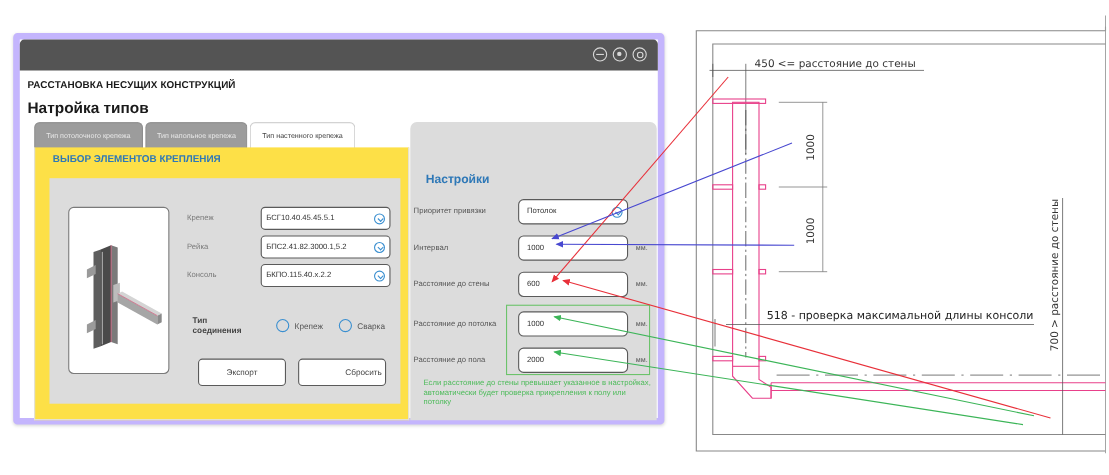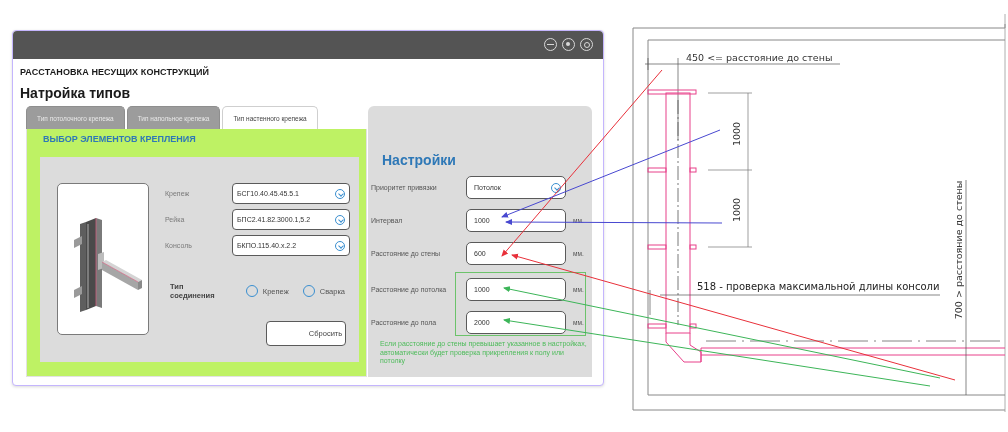--- a/index.html
+++ b/index.html
@@ -1,41 +1,41 @@
 <!DOCTYPE html>
 <html><head>
 <meta charset="utf-8">
 <style>
   * { box-sizing: border-box; margin: 0; padding: 0; }
   html, body { width: 1008px; height: 432px; background: #ffffff; overflow: hidden; }
   body { position: relative; font-family: "Liberation Sans", sans-serif; color: #222; }
 
   
   .window { position: absolute; left: 12px; top: 30px; width: 592px; height: 356px;
-    background: #ffffff; border: 1px solid #c4b5fd; border-radius: 4px; box-shadow: 0 1px 3px rgba(0,0,0,0.15); }
+    background: #ffffff; border: 6px solid #c4b5fd; border-radius: 4px; box-shadow: 0 1px 3px rgba(0,0,0,0.15); }
   .titlebar { position: absolute; left: 0; top: 0; right: 0; height: 28px; background: #545454;
     border-radius: 4px 4px 0 0; }
   .win-ctrls { position: absolute; right: 10px; top: 7px; display: flex; gap: 5px; }
   .win-ctrl { width: 13px; height: 13px; border: 1.3px solid #d8d8d8; border-radius: 50%;
     position: relative; cursor: pointer; }
   .win-ctrl.min::after { content: ""; position: absolute; left: 2px; right: 2px; top: 5px; height: 1.3px; background: #d8d8d8; }
   .win-ctrl.max::after { content: ""; position: absolute; left: 3px; top: 3px; width: 4px; height: 4px; background: #d8d8d8; border-radius: 50%; }
   .win-ctrl.close::after { content: ""; position: absolute; left: 3px; top: 3px; width: 4px; height: 4px; border: 1px solid #d8d8d8; border-radius: 50%; }
 
   .app-title { position: absolute; left: 7px; top: 36px; font-size: 9px; font-weight: bold; color: #1a1a1a; letter-spacing: 0.1px; }
   .section-title { position: absolute; left: 7px; top: 54px; font-size: 14px; font-weight: bold; color: #1a1a1a; }
 
   
   .tabs { position: absolute; left: 13px; top: 75px; display: flex; height: 24px; }
   .tab { height: 24px; padding: 0 10px; font-size: 6.5px; line-height: 24px; color: #e8e8e8;
     background: #9c9c9c; border-radius: 5px 5px 0 0; margin-right: 2px; border: 1px solid #8e8e8e; border-bottom: none; cursor: pointer; white-space: nowrap; }
   .tab.active { background: #ffffff; color: #444; border: 1px solid #cfcfcf; border-bottom: none; height: 25px; }
 
   
-  .left-panel { position: absolute; left: 13px; top: 98px; width: 341px; height: 248px; background: #bef264;
+  .left-panel { position: absolute; left: 13px; top: 98px; width: 341px; height: 248px; background: #fde047;
     border: 1px solid #e2e2e2; border-top: none; }
   .panel-heading { position: absolute; left: 16px; top: 5px; font-size: 9px; font-weight: bold; color: #2e78b7; }
   .grey-box { position: absolute; left: 13px; top: 28px; width: 319px; height: 205px; background: #dcdcdc; }
 
   .img-box { position: absolute; left: 17px; top: 26px; width: 92px; height: 152px; background: #ffffff;
     border: 1px solid #7a7a7a; border-radius: 5px; }
 
   .field-row { position: absolute; left: 125px; display: flex; align-items: center; }
   .field-label { width: 67px; font-size: 7px; color: #7a7a7a; }
   .combo { width: 118px; height: 21px; background: #fff; border: 1px solid #5a5a5a; border-radius: 4px;
@@ -48,21 +48,21 @@
   .conn-label { font-weight: bold; color: #444; margin-right: 20px; }
   .radio { display: flex; align-items: center; margin-right: 14px; cursor: pointer; color: #555; }
   .radio-circle { width: 12px; height: 12px; border: 1.6px solid #3a8fd0; border-radius: 50%; margin-right: 5px; background: #dcdcdc; }
 
   .btn { position: absolute; top: 164px; width: 80px; height: 25px; background: #fff; border: 1px solid #5a5a5a;
     border-radius: 4px; font-size: 7.5px; color: #444; display: flex; align-items: center; justify-content: center; cursor: pointer; }
 
   
   .right-panel { position: absolute; left: 355px; top: 75px; width: 224px; height: 271px; background: #dcdcdc;
     border-radius: 6px 6px 0 0; }
-  .settings-title { position: absolute; left: 14px; top: 46px; font-size: 14px; font-weight: bold; color: #2e78b7; }
+  .settings-title { position: absolute; left: 14px; top: 46px; font-size: 11px; font-weight: bold; color: #2e78b7; }
   .set-row { position: absolute; left: 3px; display: flex; align-items: center; }
   .set-label { width: 95px; font-size: 7px; color: #555; }
   .set-input { width: 100px; height: 23px; background: #fff; border: 1px solid #5a5a5a; border-radius: 5px;
     font-size: 7px; color: #333; display: flex; align-items: center; justify-content: space-between; padding: 0 4px 0 7px; cursor: text; }
   .set-unit { font-size: 6.5px; color: #555; margin-left: 7px; }
   .green-frame { position: absolute; left: 87px; top: 166px; width: 131px; height: 64px; border: 1.3px solid #6cc36b; pointer-events: none; }
   .green-note { position: absolute; left: 12px; top: 234px; width: 210px; font-size: 7px; line-height: 8.5px; color: #4dbb5a; }
 
   
   .drawing { position: absolute; left: 626px; top: 14px; width: 382px; height: 398px; }
@@ -143,20 +143,21 @@
         <div class="radio">
           <span class="radio-circle"></span>
           <span>Крепеж</span>
         </div>
         <div class="radio">
           <span class="radio-circle"></span>
           <span>Сварка</span>
         </div>
       </div>
 
+      <div class="btn" style="left:135px;">Экспорт</div>
       <div class="btn" style="left:226px;padding-left:39px;">Сбросить</div>
     </div>
   </div>
 
   <div class="right-panel">
     <div class="settings-title">Настройки</div>
 
     <div class="set-row" style="top:70px;">
       <span class="set-label">Приоритет привязки</span>
       <div class="set-input">

